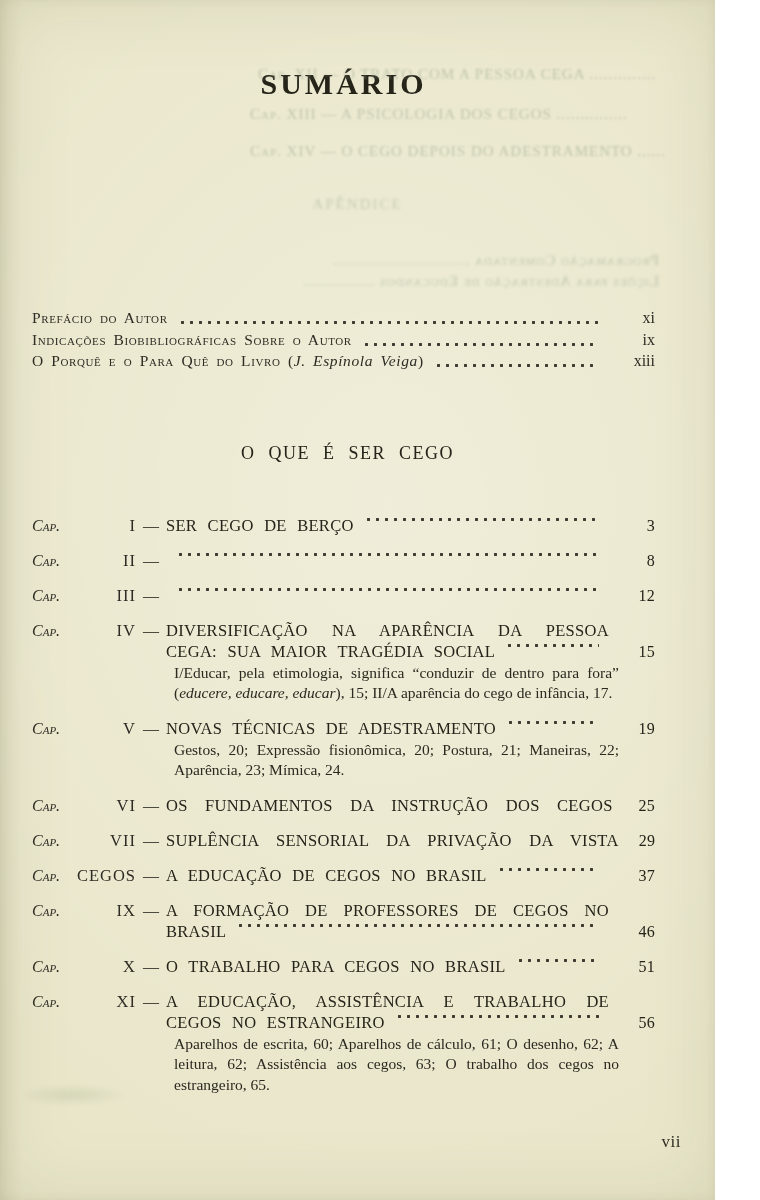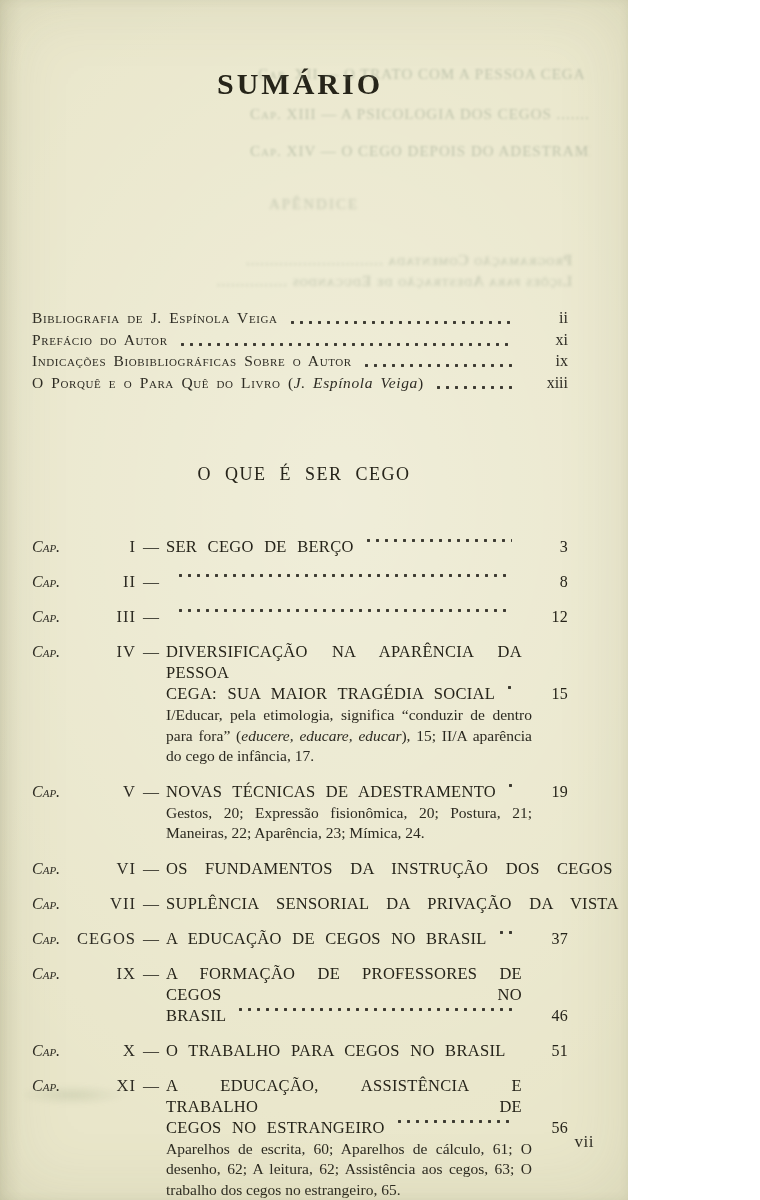--- a/index.html
+++ b/index.html
@@ -1,17 +1,17 @@
 <!DOCTYPE html>
 <html><head>
 <meta charset="utf-8">
 <style>
   html,body{margin:0;padding:0;}
   body{width:760px;height:1200px;overflow:hidden;font-family:"Liberation Serif","DejaVu Serif",serif;}
-  .scan{position:relative;width:628px;height:1200px;color:#2e2c24;overflow:hidden;
+  .scan{position:relative;width:715px;height:1200px;color:#2e2c24;overflow:hidden;
     background:
       radial-gradient(130% 95% at 54% 42%, rgba(255,255,252,0.30), rgba(255,255,252,0) 62%),
       linear-gradient(90deg,#dcd9bc 0,#e9e6ca 22px,#e9e6ca 712px,#e2dfc2 760px),
       #e8e5c9;
     box-sizing:border-box;padding:0 60px 0 32px;}
   .scan::after{content:"";position:absolute;inset:0;pointer-events:none;
     box-shadow:inset 0 0 70px rgba(125,125,82,.16), inset 0 0 10px rgba(100,110,70,.10);}
   
   .ghost{position:absolute;color:#96a28b;filter:blur(1.2px);opacity:.5;
     font-variant:small-caps;font-size:15px;letter-spacing:1px;white-space:nowrap;overflow:hidden;}
@@ -45,46 +45,41 @@
   .ch{display:flex;align-items:flex-start;margin-bottom:14px;}
   .cap{width:42px;font-variant:small-caps;font-size:16px;line-height:21px;font-style:italic;}
   .num{width:62px;text-align:right;font-size:16.5px;line-height:21px;letter-spacing:1px;}
   .dash{width:30px;text-align:center;font-size:16px;line-height:21px;}
   .chbody{flex:1;min-width:0;}
   .tl{font-size:16.5px;line-height:21px;letter-spacing:.3px;word-spacing:6px;color:#26241a;}
   .tl.fill{text-align:justify;text-align-last:justify;margin-right:46px;}
   .tl.last{display:flex;align-items:flex-end;}
   .tl .t{white-space:nowrap;}
   .tl .t.wide{word-spacing:13px;}
-  .sub{margin:1px 36px 0 0;font-size:15.5px;line-height:20.5px;text-align:justify;color:#2b2920;}
+  .sub{margin:1px 36px 0 8px;font-size:15.5px;line-height:20.5px;text-align:justify;color:#2b2920;}
   
   .folio{position:absolute;top:1132px;right:34px;font-size:17px;letter-spacing:.5px;}
 </style>
 </head>
 <body>
 
 <div class="scan">
 
   <div class="ghost g-t1">Cap. XII — O TRATO COM A PESSOA CEGA ..............</div>
   <div class="ghost g-t2">Cap. XIII — A PSICOLOGIA DOS CEGOS ...............</div>
   <div class="ghost g-t3">Cap. XIV — O CEGO DEPOIS DO ADESTRAMENTO ......</div>
   <div class="ghost g-head">APÊNDICE</div>
   <div class="ghost g-m1">Programação Comentada .............................</div>
   <div class="ghost g-m2">Lições para Adestração de Educandos ...............</div>
   <div class="g-corner"></div>
 
   <h1 class="title">SUMÁRIO</h1>
 
   <div class="frontmatter">
     <div class="fm-row">
-      <span class="fm-label"><span>Bibliografia de J. Espínola Veiga</span><i></i><span></span></span>
-      <span class="leader"></span>
-      <span class="pg">ii</span>
-    </div>
-    <div class="fm-row">
       <span class="fm-label"><span>Prefácio do Autor</span><i></i><span></span></span>
       <span class="leader"></span>
       <span class="pg">xi</span>
     </div>
     <div class="fm-row">
       <span class="fm-label"><span>Indicações Biobibliográficas Sobre o Autor</span><i></i><span></span></span>
       <span class="leader"></span>
       <span class="pg">ix</span>
     </div>
     <div class="fm-row">

